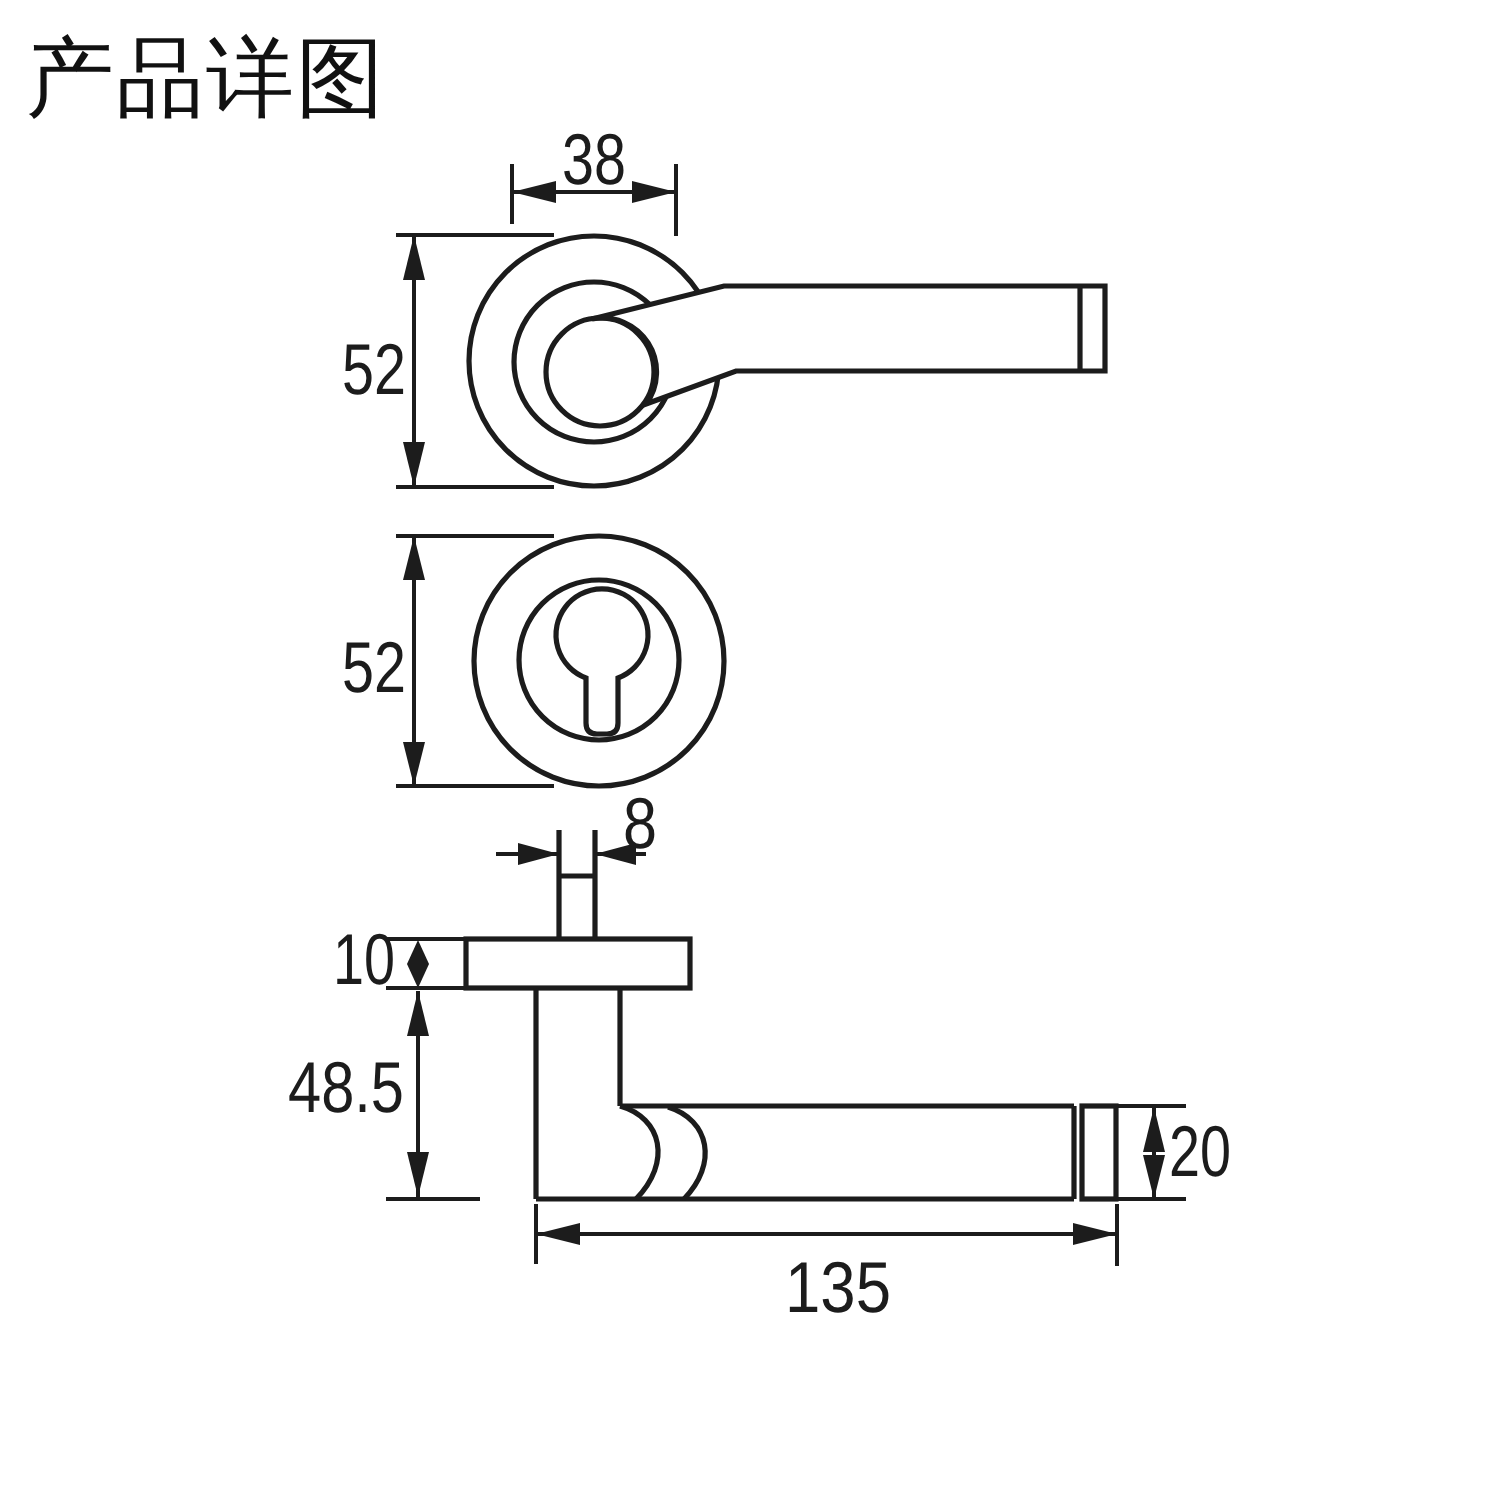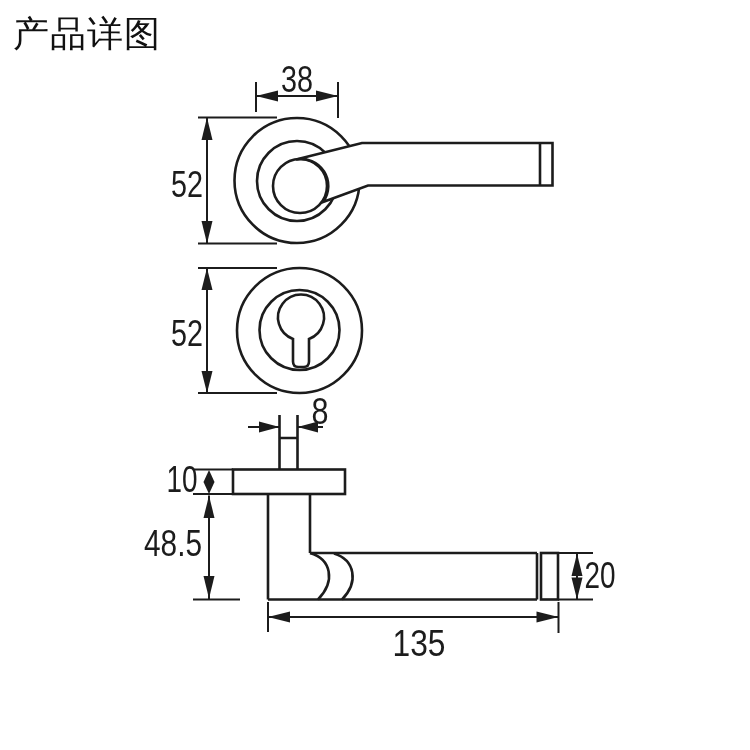--- a/index.html
+++ b/index.html
@@ -1,18 +1,18 @@
 <!DOCTYPE html>
 <html><head>
 <meta charset="utf-8">
 <style>
   html,body{margin:0;padding:0;background:#fff;}
   #stage{position:relative;width:750px;height:750px;background:#fff;overflow:hidden;
          font-family:"Liberation Sans",sans-serif;}
-  #title{position:absolute;left:13px;top:10px;font-size:36px;color:#111;
+  #title{position:absolute;left:13px;top:10px;font-size:44px;color:#111;
          font-family:"Liberation Sans","DejaVu Sans",sans-serif;letter-spacing:1px;}
   svg{position:absolute;left:0;top:0;}
   .ln{stroke:#1c1c1c;stroke-width:2.6;fill:none;stroke-linecap:butt;stroke-linejoin:miter;}
   .lever{stroke:#1c1c1c;stroke-width:2.6;fill:#ffffff;}
   .dim{stroke:#1c1c1c;stroke-width:2;fill:none;}
   .ah{fill:#1c1c1c;stroke:none;}
   .dtxt{fill:#1c1c1c;font-family:"Liberation Sans","DejaVu Sans",sans-serif;
         font-size:36px;}
 </style>
 </head>

